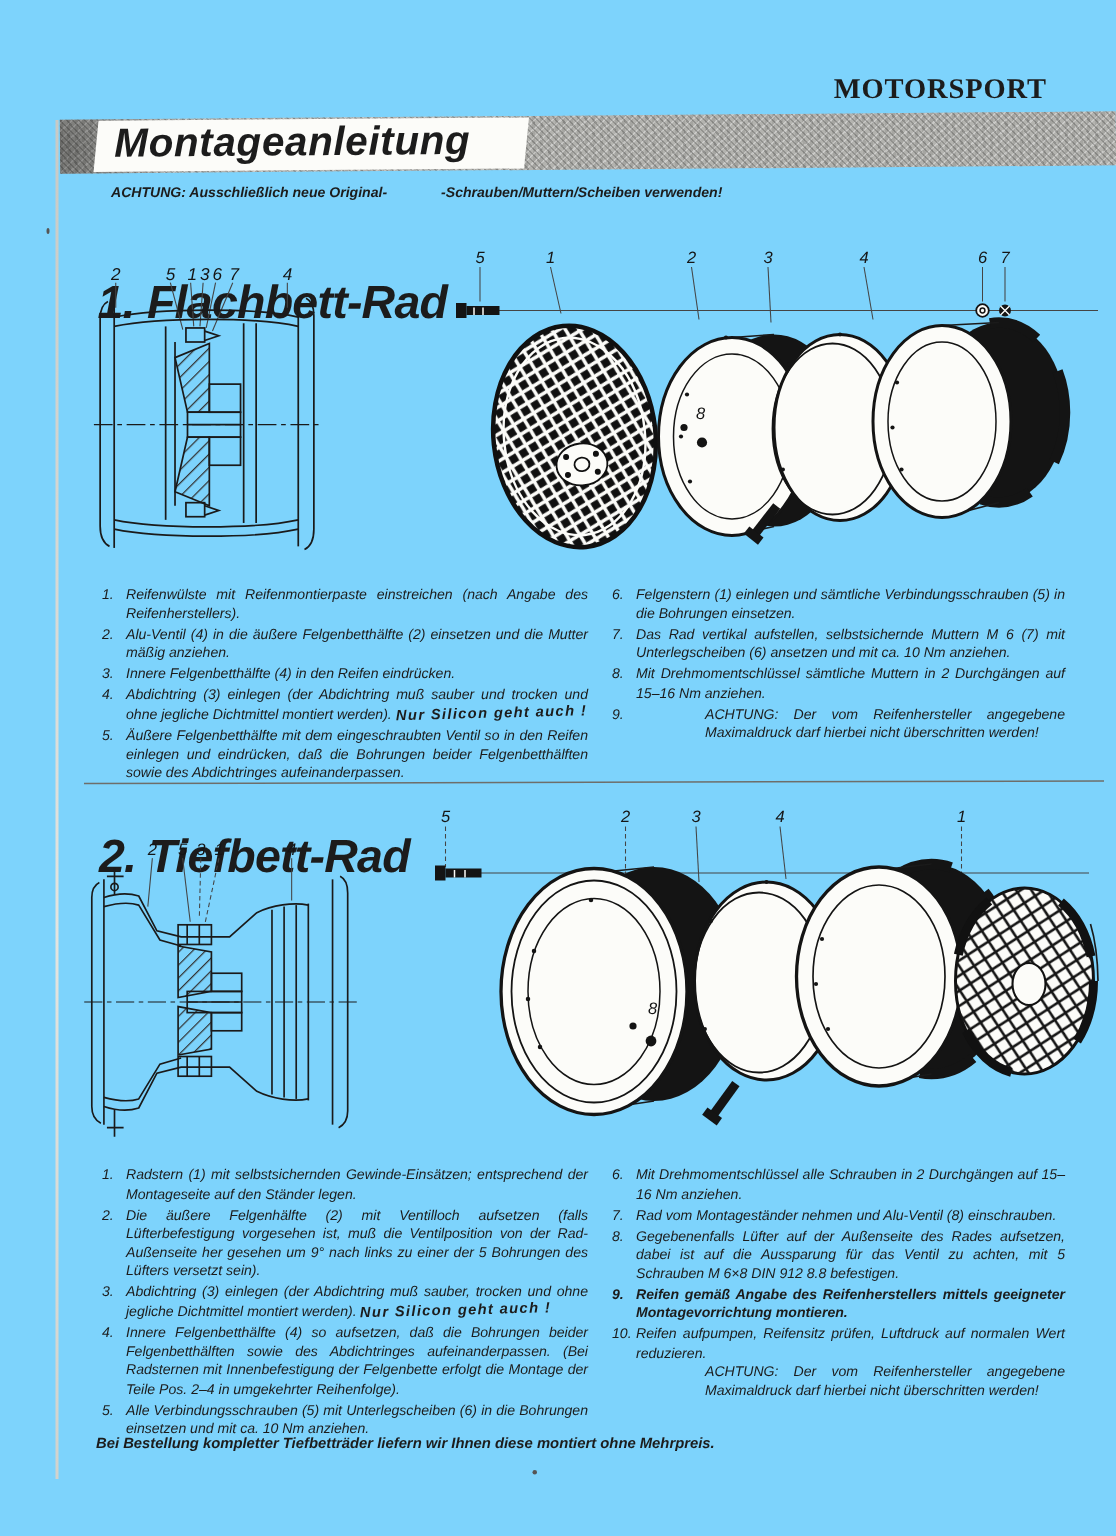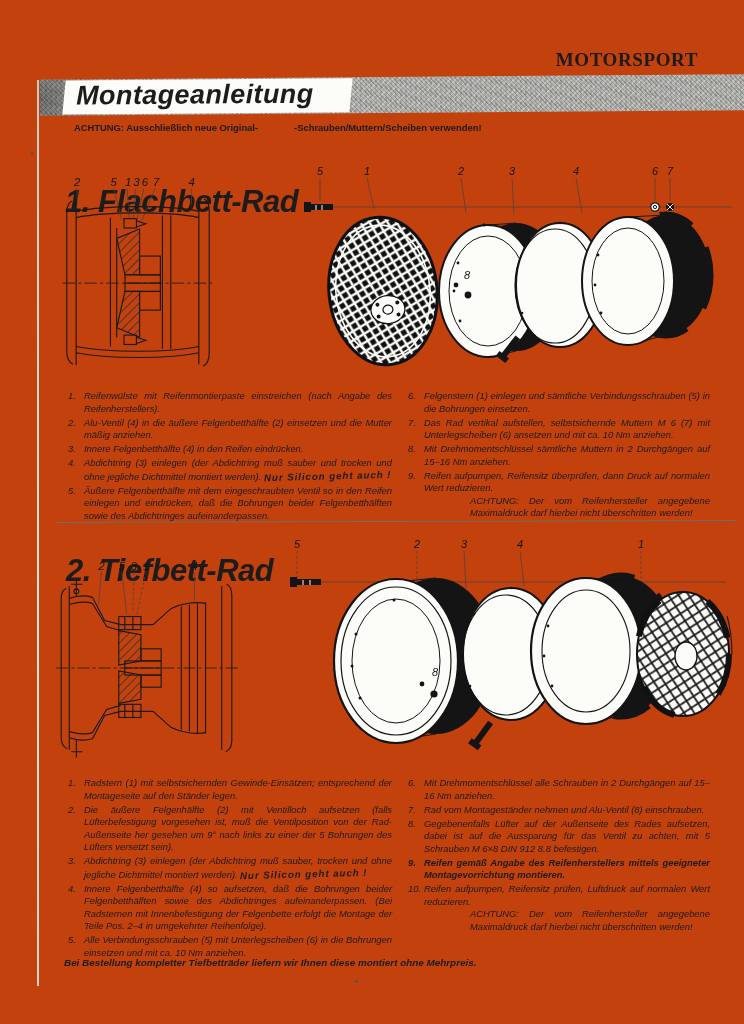--- a/index.html
+++ b/index.html
@@ -1,36 +1,36 @@
 <!DOCTYPE html>
 <html><head>
 <meta charset="utf-8">
 <style>
   html,body{margin:0;padding:0;background:#9a9a96;}
-  .page{position:relative;width:744px;height:1024px;background:#c2410c;overflow:hidden;
+  .page{position:relative;width:744px;height:1024px;background:#7dd3fc;overflow:hidden;
         font-family:"Liberation Sans",sans-serif;color:#1c1c1c;}
   .scan-edge{position:absolute;left:37px;top:80px;width:2px;height:906px;
         background:linear-gradient(#c9c9c4,#e4e4df 60%,#d2d2cc);}
   
   .brand{position:absolute;top:49px;right:46px;font-family:"Liberation Serif",serif;
         font-weight:bold;font-size:19px;letter-spacing:.6px;}
   .banner{position:absolute;left:40px;right:0;top:77px;height:36px;transform:rotate(-.45deg);
         background-color:#b3b3af;
         background-image:
           radial-gradient(circle at 0% 55%, rgba(0,0,0,.38), transparent 11%),
           repeating-linear-gradient(47deg, rgba(25,25,25,.22) 0 1px, transparent 1px 3px),
           repeating-linear-gradient(-43deg, rgba(255,255,255,.32) 0 1px, transparent 1px 4px),
           repeating-linear-gradient(90deg, rgba(0,0,0,.08) 0 2px, transparent 2px 5px);
         display:flex;align-items:center;}
   .banner-pill{background:#fcfcf9;margin-left:24px;padding:0 38px 3px 12px;transform:skewX(-6deg);}
   .banner-title{display:inline-block;transform:skewX(6deg);font-size:27px;font-weight:bold;
         font-style:italic;letter-spacing:.4px;white-space:nowrap;}
   
   .notice{position:absolute;left:74px;top:121px;width:628px;font-size:9.4px;font-weight:bold;
-        line-height:1.45;}
+        font-style:italic;line-height:1.45;}
   .notice p{margin:0;}
   .notice .l2{text-align:justify;text-indent:26px;}
   .logo-gap{display:inline-block;width:36px;}
   
   .sec-title{position:absolute;font-size:31px;font-weight:bold;font-style:italic;
         letter-spacing:-.5px;white-space:nowrap;}
   #title-1{left:65px;top:158px;}
   #title-2{left:66px;top:527px;}
   
   .fig{position:absolute;}
@@ -249,21 +249,21 @@
         <div class="step">
           <span class="num">7.</span>
           <span class="body"><span class="txt">Das Rad vertikal aufstellen, selbstsichernde Muttern M 6 (7) mit Unterlegscheiben (6) ansetzen und mit ca. 10 Nm anziehen.</span></span>
         </div>
         <div class="step">
           <span class="num">8.</span>
           <span class="body"><span class="txt">Mit Drehmomentschlüssel sämtliche Muttern in 2 Durchgängen auf 15–16 Nm anziehen.</span></span>
         </div>
         <div class="step">
           <span class="num">9.</span>
-          <span class="body"><span class="txt">Reifen aufpumpen, Reifensitz überprüfen, dann Druck auf normalen Wert reduzieren.</span><span class="achtung">ACHTUNG: Der vom Reifenhersteller angegebene Maximaldruck darf hierbei nicht überschritten werden!</span></span>
+          <span class="body"><span class="achtung">ACHTUNG: Der vom Reifenhersteller angegebene Maximaldruck darf hierbei nicht überschritten werden!</span></span>
         </div>
       </div>
   </div>
 
   <div class="divider"></div>
 
   <h2 class="sec-title" id="title-2">2. Tiefbett-Rad</h2>
 
   <svg class="fig" id="figC" viewBox="0 0 180 212">
     <text class="lbl" x="42" y="10">2</text>

